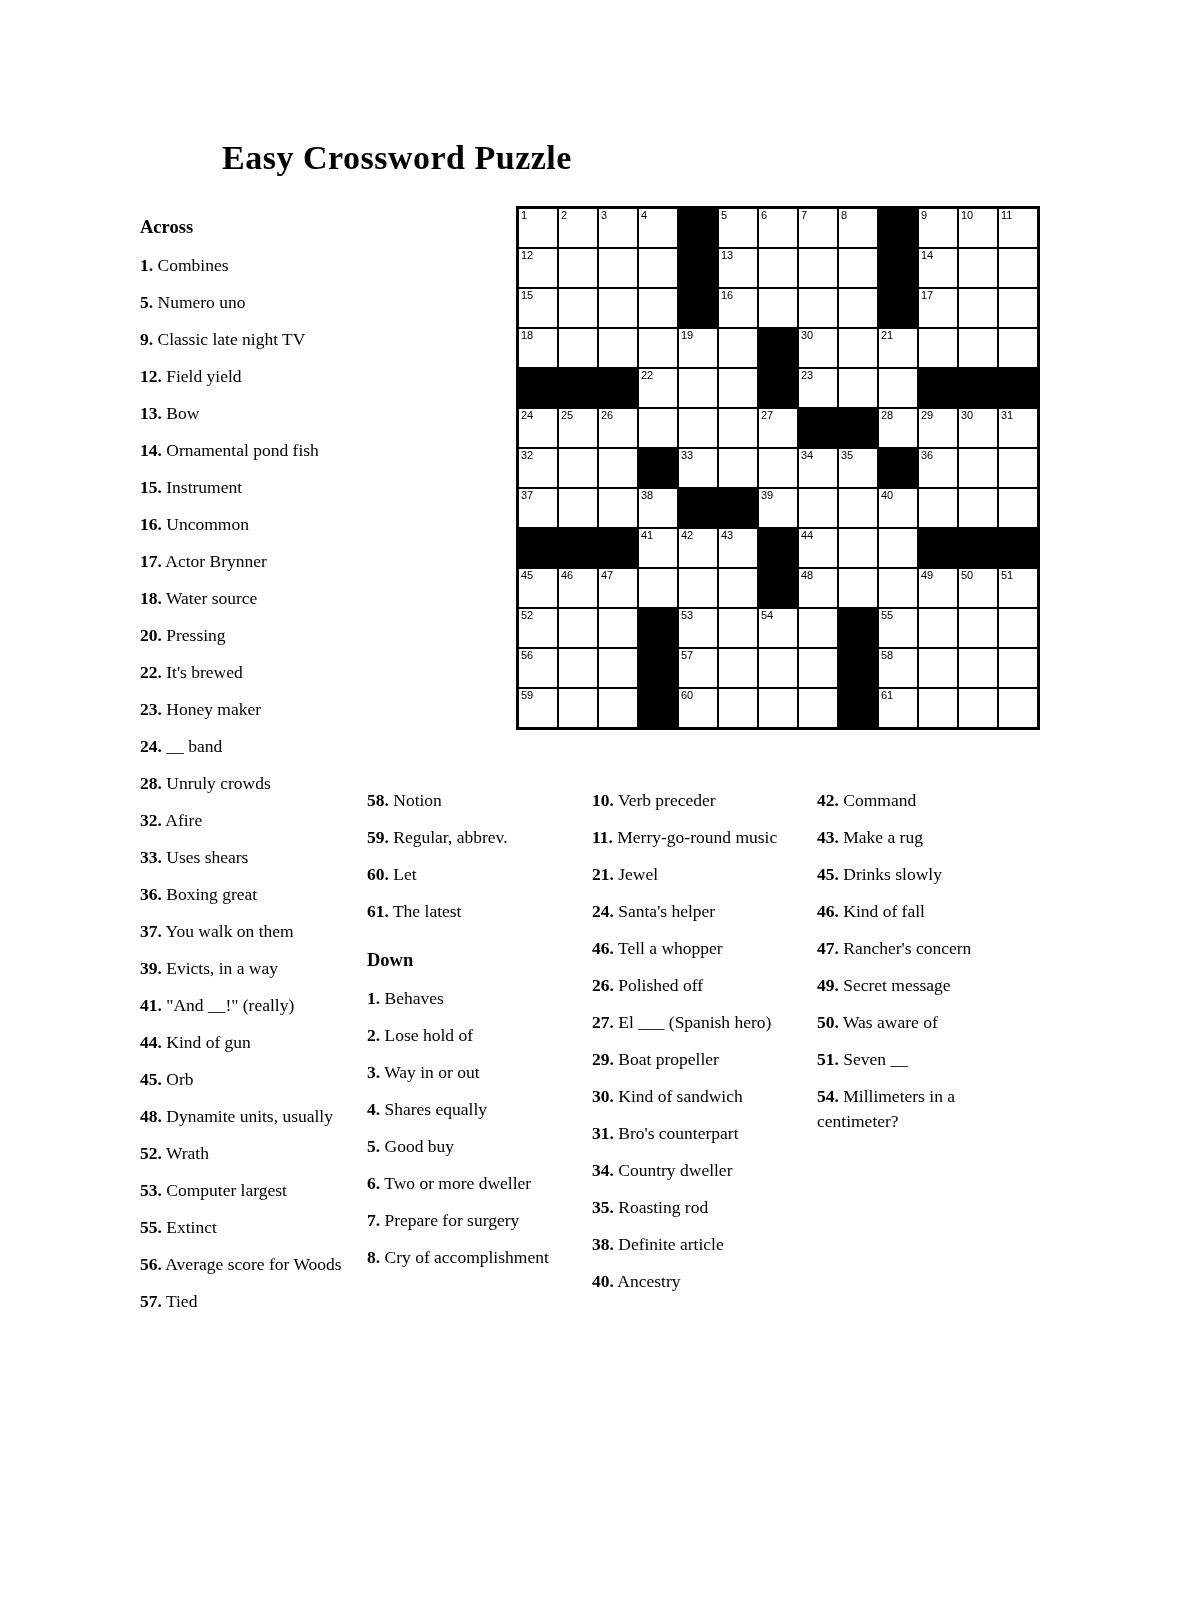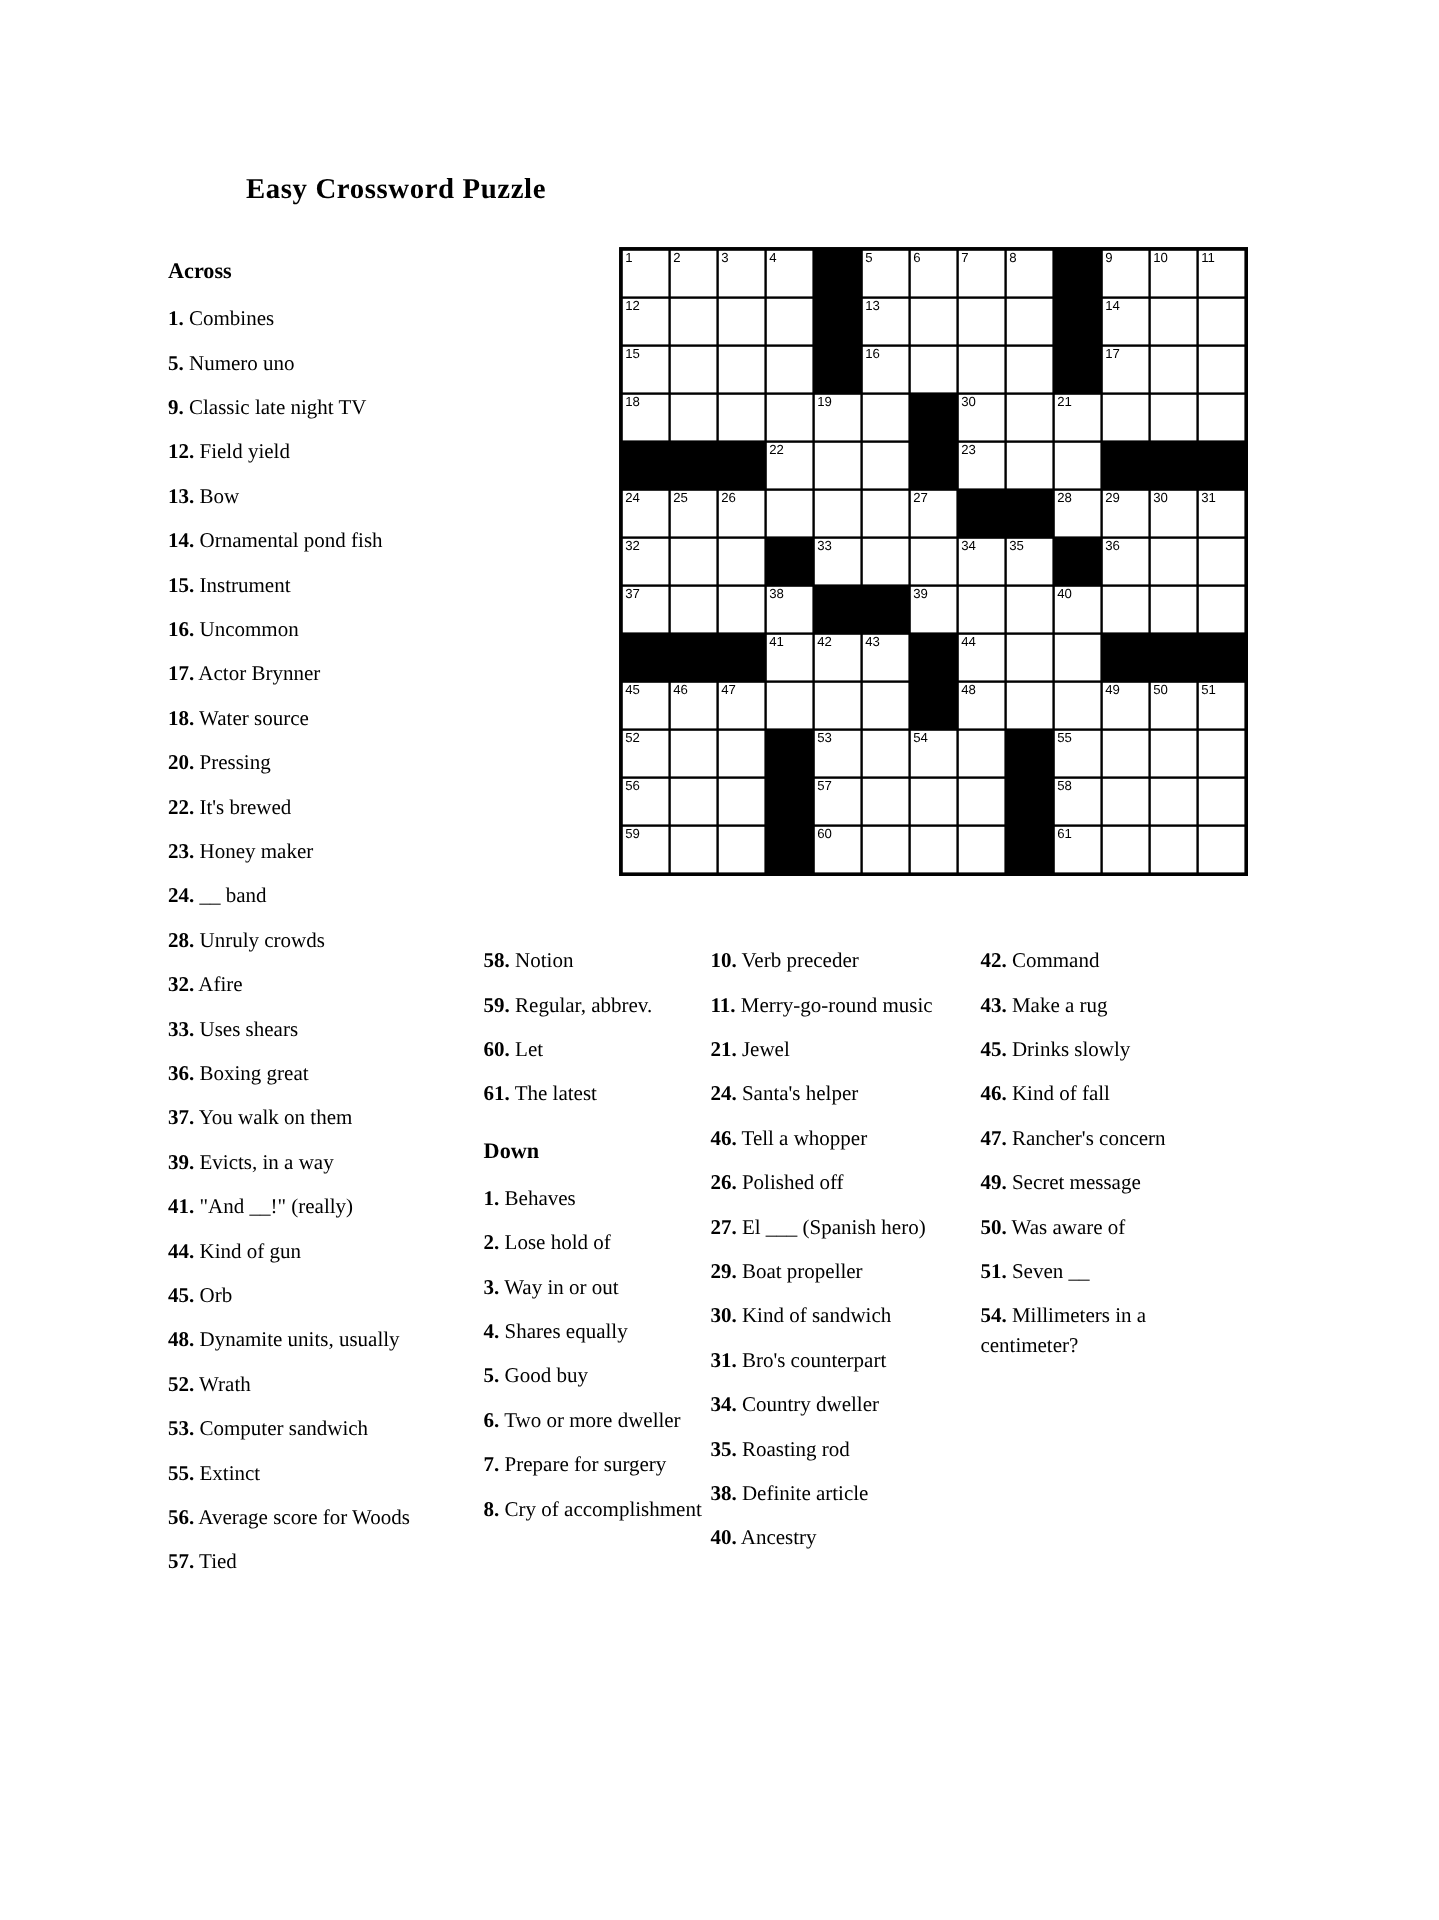--- a/index.html
+++ b/index.html
@@ -4,22 +4,22 @@
 <style>
   html,body{margin:0;padding:0;background:#ffffff;}
   .page{
     position:relative;
     width:1199px;height:1600px;
     background:#ffffff;color:#000000;
     font-family:"Liberation Serif", serif;
     overflow:hidden;
   }
   .title{
-    position:absolute;left:205px;top:142px;
-    margin:0;font-size:24px;font-weight:bold;line-height:32px;
+    position:absolute;left:222px;top:142px;
+    margin:0;font-size:34px;font-weight:bold;line-height:32px;
     letter-spacing:0.5px;
   }
   
   .grid{
     position:absolute;left:516px;top:206px;
     display:grid;
     grid-template-columns:repeat(13,38px);
     grid-auto-rows:38px;
     gap:2px;
     background:#000000;
@@ -29,21 +29,21 @@
   .cell{background:#ffffff;position:relative;}
   .cell.black{background:#000000;}
   .cellnum{
     position:absolute;top:0px;left:2px;
     font-family:"Liberation Sans", sans-serif;
     font-size:11px;line-height:13px;color:#000000;
   }
   
   .col{position:absolute;font-size:17.5px;line-height:25px;}
   .col-1{left:140px;top:215px;width:208px;}
-  .col-2{left:367px;top:788px;width:200px;margin-left:36px;}
+  .col-2{left:367px;top:788px;width:200px;}
   .col-3{left:592px;top:788px;width:207px;}
   .col-4{left:817px;top:788px;width:200px;}
   .clue-heading{
     margin:0 0 13px 0;
     font-size:18.5px;font-weight:bold;line-height:25px;
   }
   .down-head{margin-top:24px;}
   .clue{margin:0 0 12px 0;}
   .clue b{font-weight:bold;}
 </style>
@@ -367,21 +367,21 @@
       <p class="clue"><b>32.</b><span> Afire</span></p>
       <p class="clue"><b>33.</b><span> Uses shears</span></p>
       <p class="clue"><b>36.</b><span> Boxing great</span></p>
       <p class="clue"><b>37.</b><span> You walk on them</span></p>
       <p class="clue"><b>39.</b><span> Evicts, in a way</span></p>
       <p class="clue"><b>41.</b><span> "And __!" (really)</span></p>
       <p class="clue"><b>44.</b><span> Kind of gun</span></p>
       <p class="clue"><b>45.</b><span> Orb</span></p>
       <p class="clue"><b>48.</b><span> Dynamite units, usually</span></p>
       <p class="clue"><b>52.</b><span> Wrath</span></p>
-      <p class="clue"><b>53.</b><span> Computer sandwich</span></p>
+      <p class="clue"><b>53.</b><span> Computer largest</span></p>
       <p class="clue"><b>55.</b><span> Extinct</span></p>
       <p class="clue"><b>56.</b><span> Average score for Woods</span></p>
       <p class="clue"><b>57.</b><span> Tied</span></p>
     </div>
   <div class="col col-2" id="col-2">
       <p class="clue"><b>58.</b><span> Notion</span></p>
       <p class="clue"><b>59.</b><span> Regular, abbrev.</span></p>
       <p class="clue"><b>60.</b><span> Let</span></p>
       <p class="clue"><b>61.</b><span> The latest</span></p>
       <h2 class="clue-heading down-head">Down</h2>

